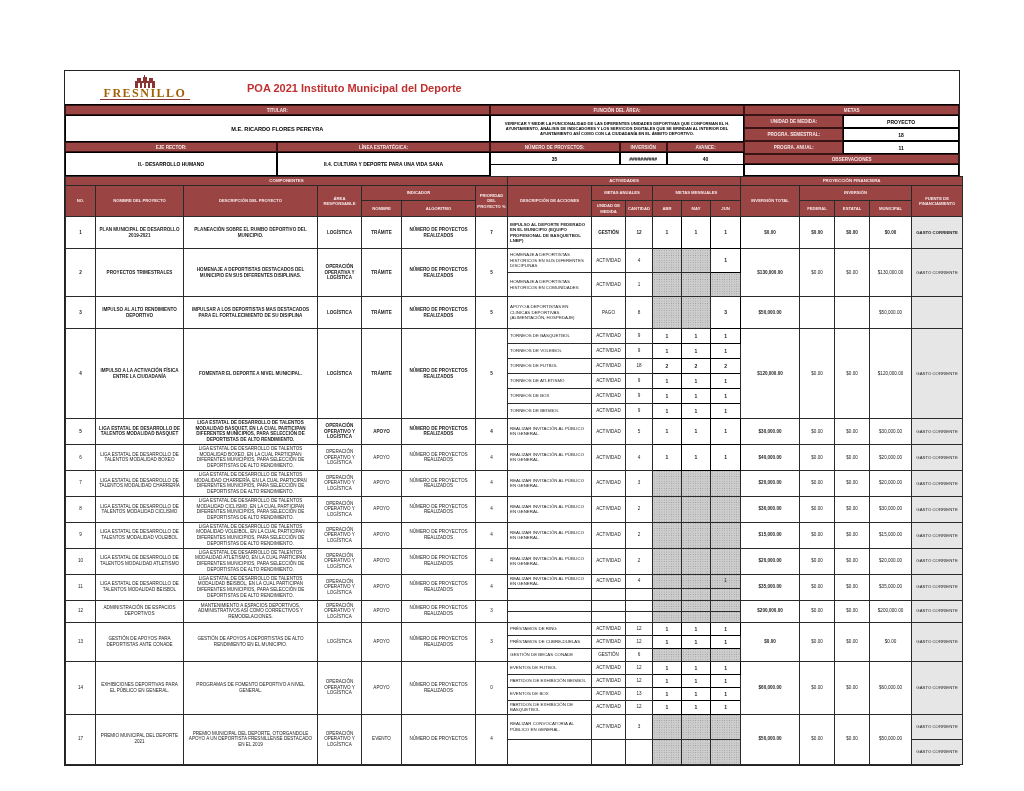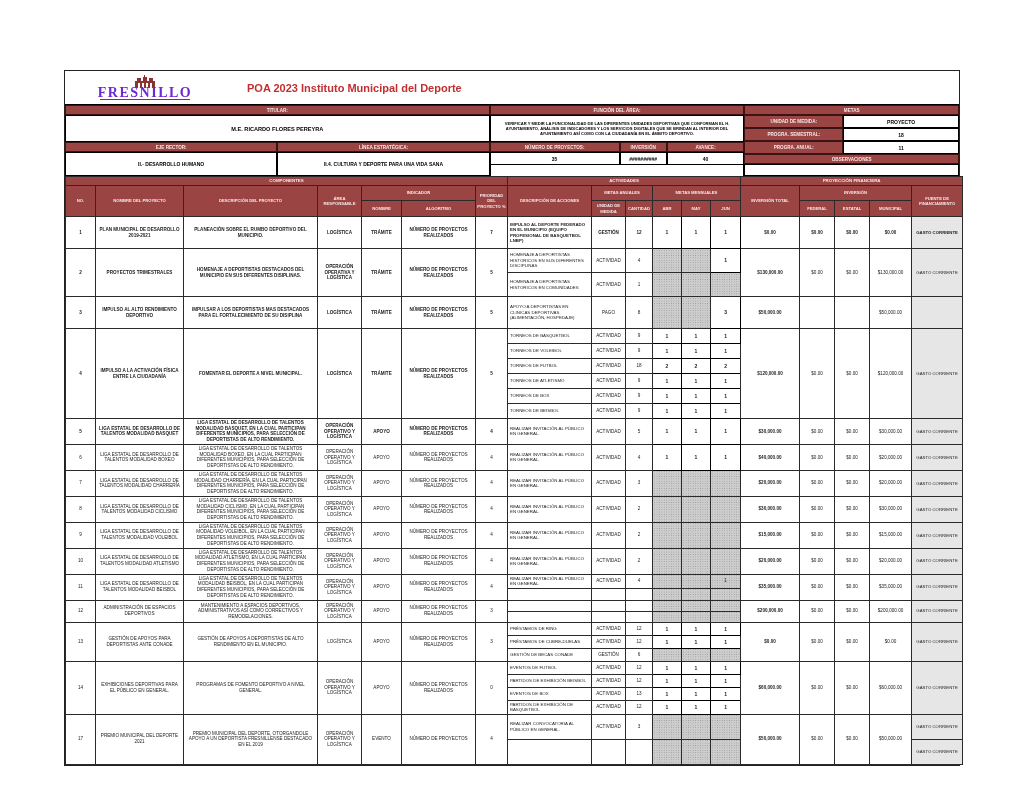--- a/index.html
+++ b/index.html
@@ -4,21 +4,21 @@
 <style>
   :root { --accent:#9a4444; --title:#c22f2f; --ink:#1a1a1a; }
   * { box-sizing:border-box; margin:0; padding:0; }
   html,body { width:1024px; height:791px; background:#fff; font-family:"Liberation Sans", sans-serif; }
   .sheet { position:absolute; left:64px; top:70px; width:896px; border:1.5px solid #222; background:#fff; }
 
   
   .logoband { height:33px; display:flex; align-items:center; padding-left:20px; }
   .logo { display:flex; flex-direction:column; align-items:center; width:120px; }
   .logo svg { display:block; }
-  .logo-word { font-family:"Liberation Serif", serif; font-size:14px; letter-spacing:1.5px; color:#6d28d9; font-weight:bold; line-height:10px; }
+  .logo-word { font-family:"Liberation Serif", serif; font-size:12px; letter-spacing:1.5px; color:#a16207; font-weight:bold; line-height:10px; }
   .logo-rule { width:90px; border-top:0.8px solid #8a3333; margin-top:1px; height:2px; }
   .doc-title { margin-left:42px; font-size:11px; font-weight:bold; color:var(--title); }
 
   
   .info { display:grid; grid-template-columns:47.5% 28.5% 24%; border-top:1px solid #000; font-size:5px; }
   .bar { background:var(--accent); color:#f7e8e8; font-weight:bold; text-align:center; display:flex; align-items:center; justify-content:center; border:0.8px solid #3a1414; padding:1px 2px; font-size:4.6px; }
   .box { background:#fff; border:0.8px solid #000; display:flex; align-items:center; justify-content:center; text-align:center; font-weight:bold; padding:1px 3px; }
   .col-l, .col-m, .col-r { display:flex; flex-direction:column; }
   .r9 { height:10px; } .r27 { height:27px; } .r10 { height:10px; } .r22 { flex:1; }
   .duo { display:flex; } .duo > * { flex:1; }
@@ -62,21 +62,21 @@
           <rect x="11" y="0" width="1" height="3" fill="#8a3333"></rect>
           <rect x="5" y="8" width="2" height="5" fill="#fff"></rect>
             <rect x="9" y="8" width="2" height="5" fill="#fff"></rect>
           <rect x="13" y="8" width="2" height="5" fill="#fff"></rect>
             <rect x="17" y="8" width="2" height="5" fill="#fff"></rect>
         </svg>
       </span>
       <span class="logo-word">FRESNILLO</span>
       <span class="logo-rule"></span>
     </div>
-    <div class="doc-title">POA 2023 Instituto Municipal del Deporte</div>
+    <div class="doc-title">POA 2021 Instituto Municipal del Deporte</div>
   </div>
 
   <div class="info">
 
     <div class="col-l">
       <div class="bar r9">TITULAR:</div>
       <div class="box r27" style="font-size:5.6px">M.E. RICARDO FLORES PEREYRA</div>
       <div class="duo r10">
         <div class="bar eje">EJE RECTOR:</div>
         <div class="bar linea">LÍNEA ESTRATÉGICA:</div>

